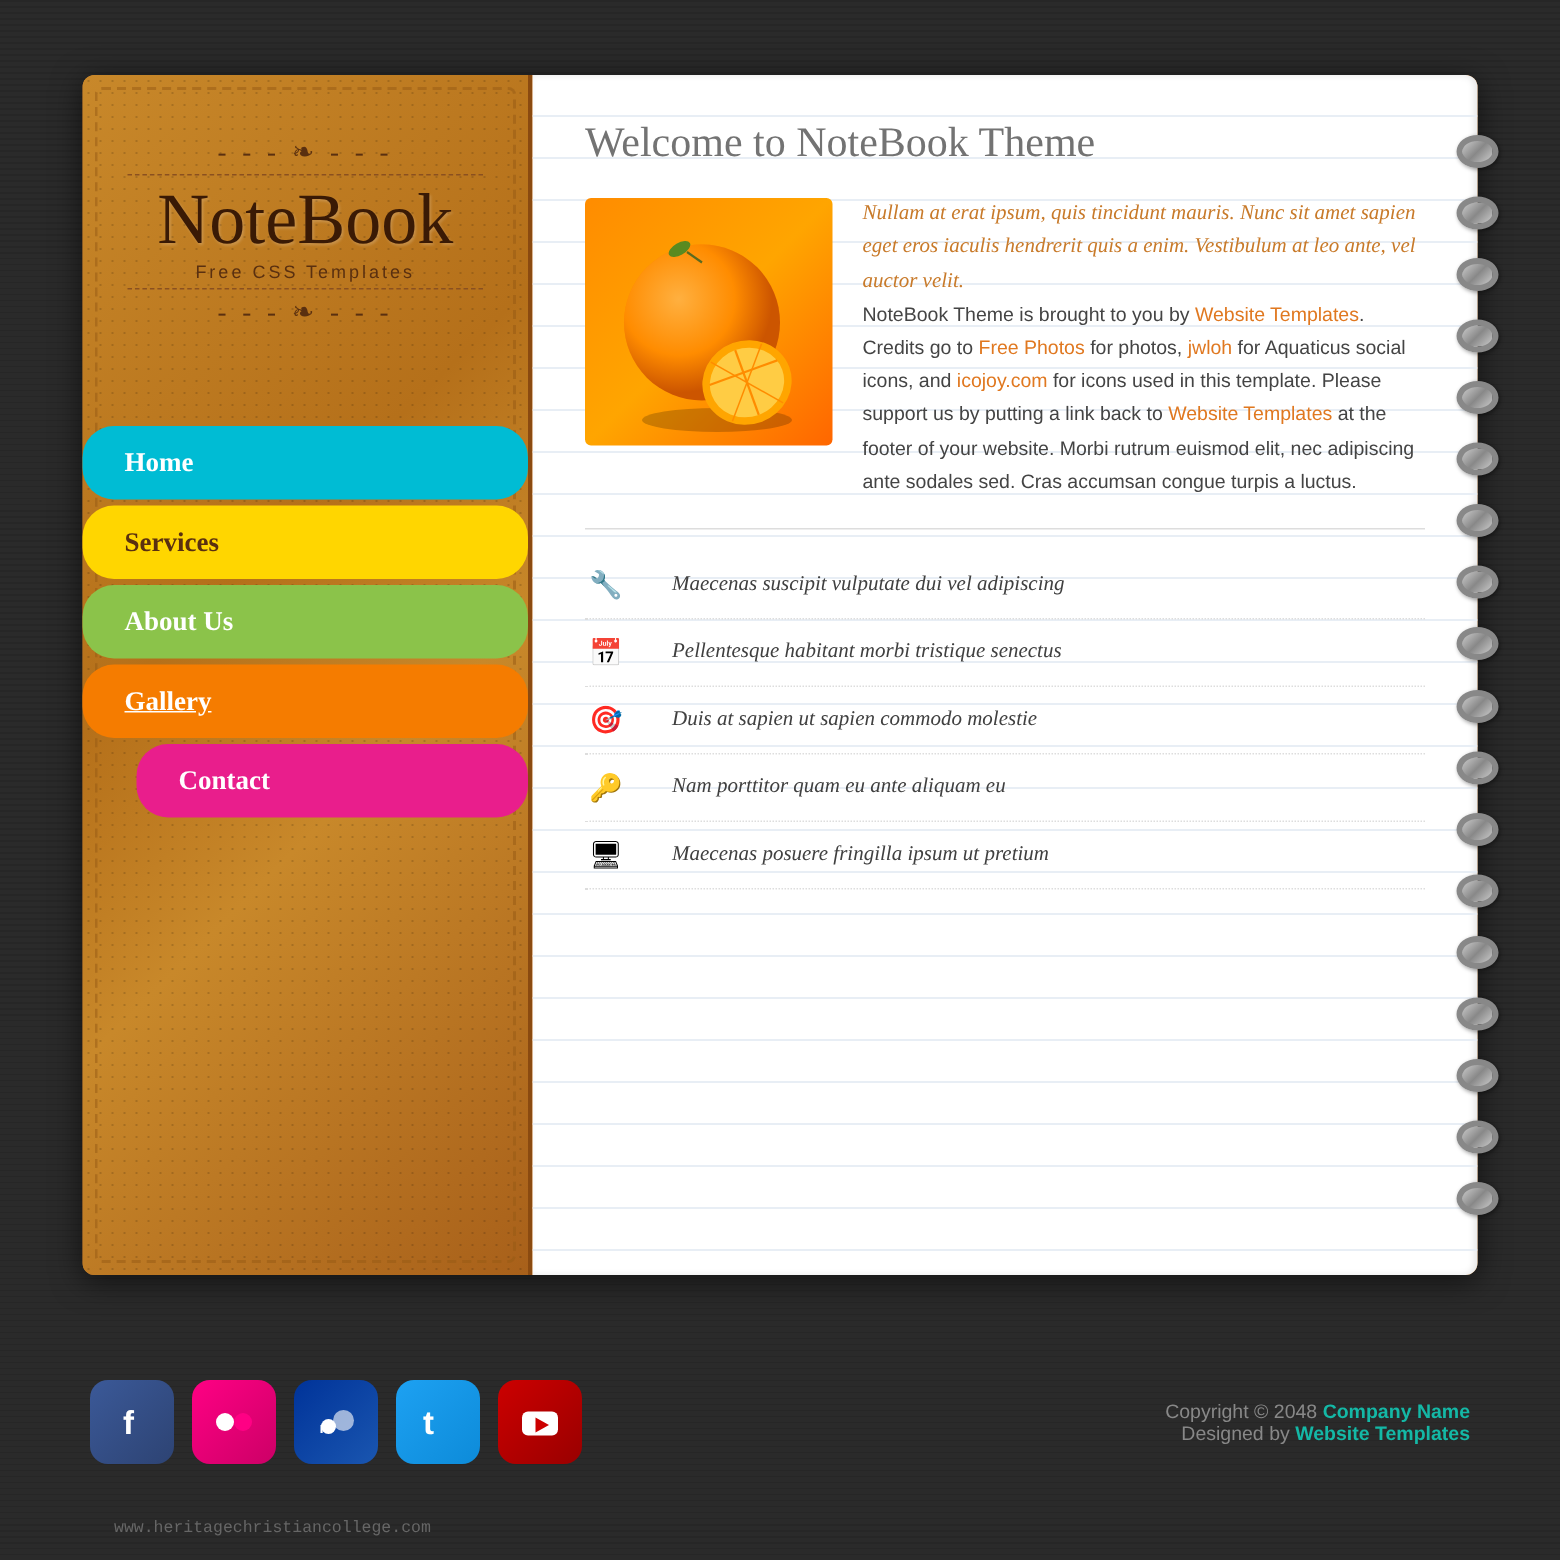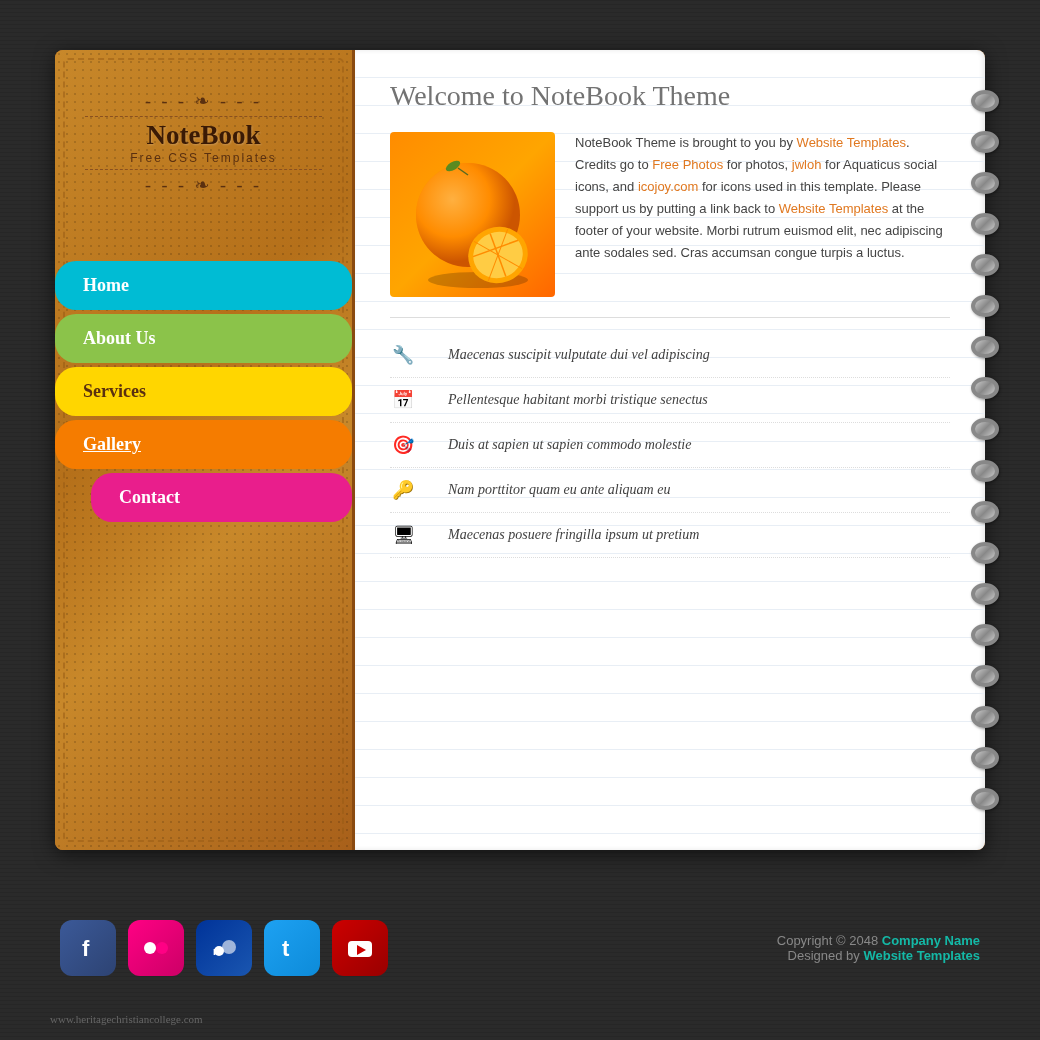--- a/index.html
+++ b/index.html
@@ -78,22 +78,22 @@
     }
 
     .logo-divider {
       border: none;
       border-top: 1px dashed #8a5020;
       margin: 4px 20px;
     }
 
     .logo-title {
       font-family: Georgia, serif;
-      font-size: 27px;
-      font-weight: bold;
+      font-size: 48px;
+      font-weight: normal;
       color: #3a1a05;
       line-height: 1.1;
       text-shadow: 1px 1px 2px rgba(255,255,255,0.2);
     }
 
     .logo-subtitle {
       font-size: 12px;
       color: #5a3010;
       letter-spacing: 2px;
       font-family: Arial, sans-serif;
@@ -331,24 +331,24 @@
 
     .footer-right a {
       color: #14b8a6;
       text-decoration: none;
       font-weight: bold;
     }
 
     .watermark {
       position: absolute;
       bottom: 15px;
-      left: 50px;
+      left: 76px;
       color: #666;
       font-size: 11px;
-      font-family: Liberation Serif, serif;
+      font-family: Liberation Mono, monospace;
     }
   </style>
 </head>
 <body>
 
 <div class="notebook-wrapper">
 
   <div class="sidebar">
     <div class="sidebar-inner"></div>
 
@@ -356,22 +356,22 @@
       <span class="logo-ornament">- - - ❧ - - -</span>
       <hr class="logo-divider">
       <div class="logo-title">NoteBook</div>
       <div class="logo-subtitle">Free CSS Templates</div>
       <hr class="logo-divider">
       <span class="logo-ornament2">- - - ❧ - - -</span>
     </div>
 
     <nav class="nav-menu">
       <a class="nav-item cyan">Home</a>
+      <a class="nav-item yellow">Services</a>
       <a class="nav-item green">About Us</a>
-      <a class="nav-item yellow">Services</a>
       <a class="nav-item orange">Gallery</a>
       <a class="nav-item pink">Contact</a>
     </nav>
   </div>
 
   <div class="paper-area">
     <div class="paper-content">
       <h1 class="page-title">Welcome to NoteBook Theme</h1>
 
       <div class="content-section">
@@ -398,20 +398,21 @@
               <radialGradient id="orangeGrad" cx="35%" cy="35%" r="60%">
                 <stop offset="0%" stop-color="#ffb040"></stop>
                 <stop offset="60%" stop-color="#ff8c00"></stop>
                 <stop offset="100%" stop-color="#cc5500"></stop>
               </radialGradient>
             </defs>
           </svg>
         </div>
 
         <div>
+          <p class="italic-text">Nullam at erat ipsum, quis tincidunt mauris. Nunc sit amet sapien eget eros iaculis hendrerit quis a enim. Vestibulum at leo ante, vel auctor velit.</p>
           <p class="body-text">
             NoteBook Theme is brought to you by <a class="link-orange">Website Templates</a>. Credits go to <a class="link-orange">Free Photos</a> for photos, <a class="link-orange">jwloh</a> for Aquaticus social icons, and <a class="link-orange">icojoy.com</a> for icons used in this template. Please support us by putting a link back to <a class="link-orange">Website Templates</a> at the footer of your website. Morbi rutrum euismod elit, nec adipiscing ante sodales sed. Cras accumsan congue turpis a luctus.
           </p>
         </div>
       </div>
 
       <hr class="divider-line">
 
 
       <ul class="services-list">

